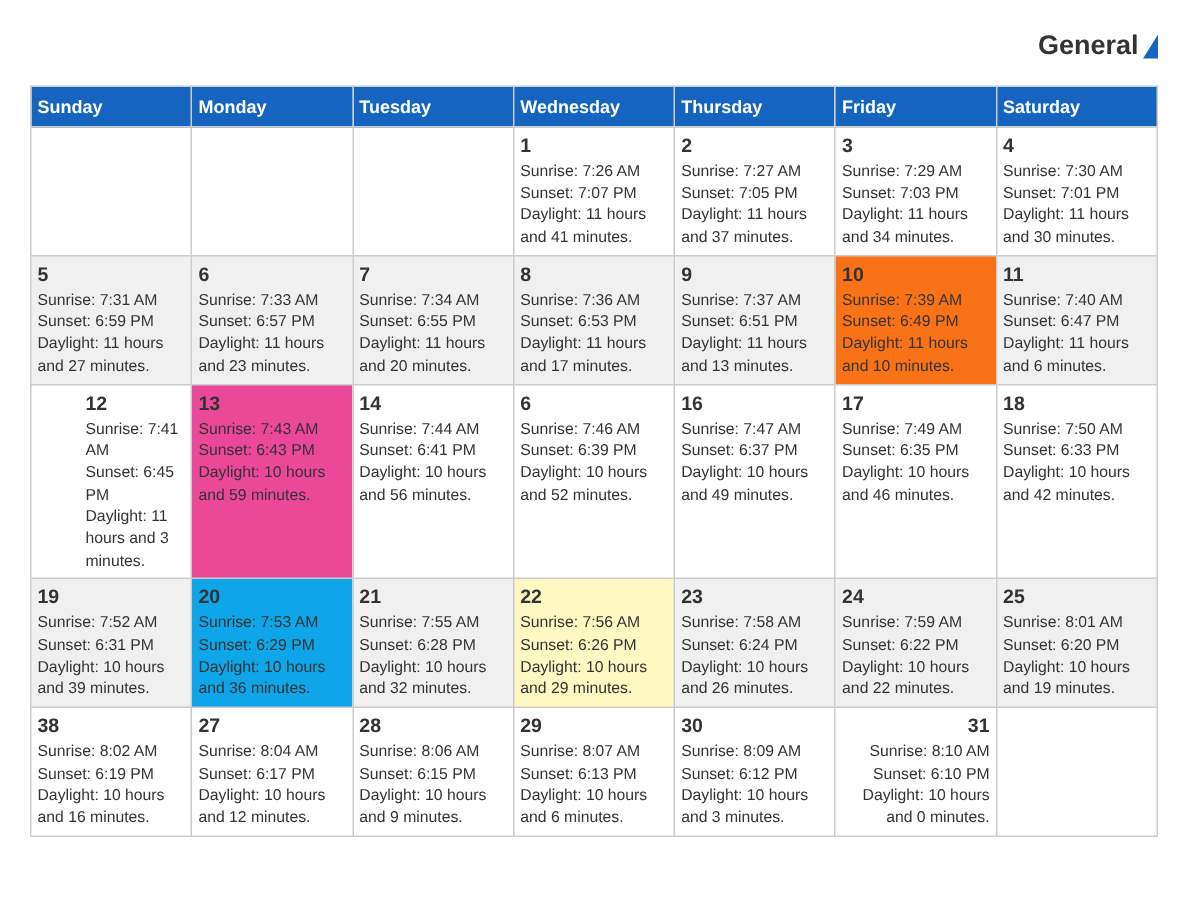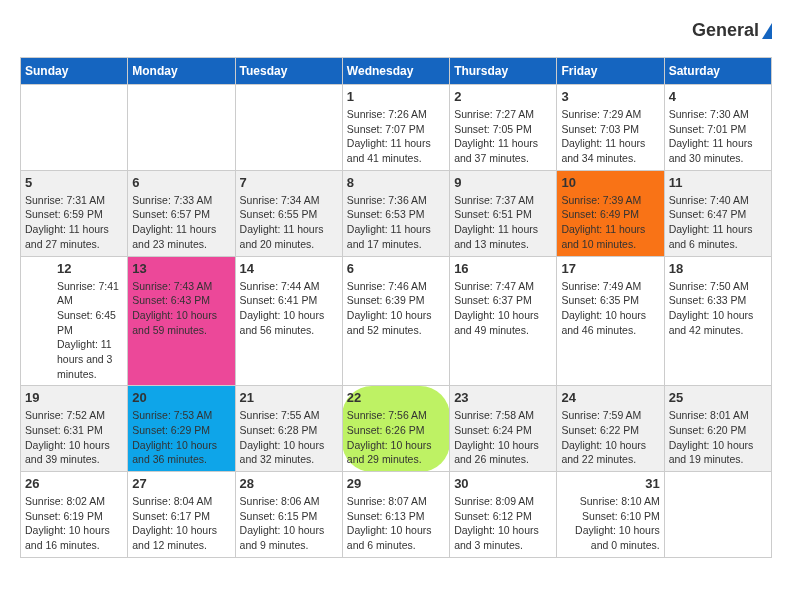--- a/index.html
+++ b/index.html
@@ -207,40 +207,40 @@
           <div class="day-info">Sunrise: 7:52 AM<br>Sunset: 6:31 PM<br>Daylight: 10 hours and 39 minutes.</div>
         </td>
         <td style="background-color: #0ea5e9;">
           <div class="day-num">20</div>
           <div class="day-info">Sunrise: 7:53 AM<br>Sunset: 6:29 PM<br>Daylight: 10 hours and 36 minutes.</div>
         </td>
         <td style="background-color: rgb(240, 240, 240);">
           <div class="day-num">21</div>
           <div class="day-info">Sunrise: 7:55 AM<br>Sunset: 6:28 PM<br>Daylight: 10 hours and 32 minutes.</div>
         </td>
-        <td style="background-color: #bef264; border-radius: 30px;">
+        <td style="background-color: #fef9c3;">
           <div class="day-num">22</div>
           <div class="day-info">Sunrise: 7:56 AM<br>Sunset: 6:26 PM<br>Daylight: 10 hours and 29 minutes.</div>
         </td>
         <td style="background-color: rgb(240, 240, 240);">
           <div class="day-num">23</div>
           <div class="day-info">Sunrise: 7:58 AM<br>Sunset: 6:24 PM<br>Daylight: 10 hours and 26 minutes.</div>
         </td>
         <td style="background-color: rgb(240, 240, 240);">
           <div class="day-num">24</div>
           <div class="day-info">Sunrise: 7:59 AM<br>Sunset: 6:22 PM<br>Daylight: 10 hours and 22 minutes.</div>
         </td>
         <td style="background-color: rgb(240, 240, 240);">
           <div class="day-num">25</div>
           <div class="day-info">Sunrise: 8:01 AM<br>Sunset: 6:20 PM<br>Daylight: 10 hours and 19 minutes.</div>
         </td>
       </tr>
       <tr>
         <td style="background-color: rgb(255, 255, 255);">
-          <div class="day-num">26</div>
+          <div class="day-num">38</div>
           <div class="day-info">Sunrise: 8:02 AM<br>Sunset: 6:19 PM<br>Daylight: 10 hours and 16 minutes.</div>
         </td>
         <td style="background-color: rgb(255, 255, 255);">
           <div class="day-num">27</div>
           <div class="day-info">Sunrise: 8:04 AM<br>Sunset: 6:17 PM<br>Daylight: 10 hours and 12 minutes.</div>
         </td>
         <td style="background-color: rgb(255, 255, 255);">
           <div class="day-num">28</div>
           <div class="day-info">Sunrise: 8:06 AM<br>Sunset: 6:15 PM<br>Daylight: 10 hours and 9 minutes.</div>
         </td>

